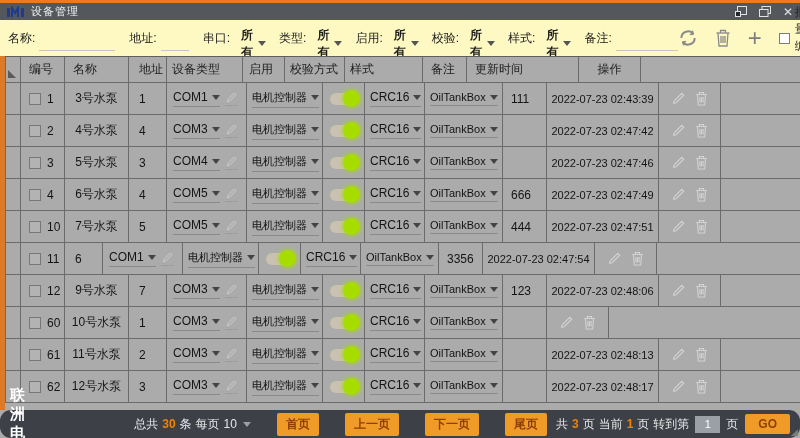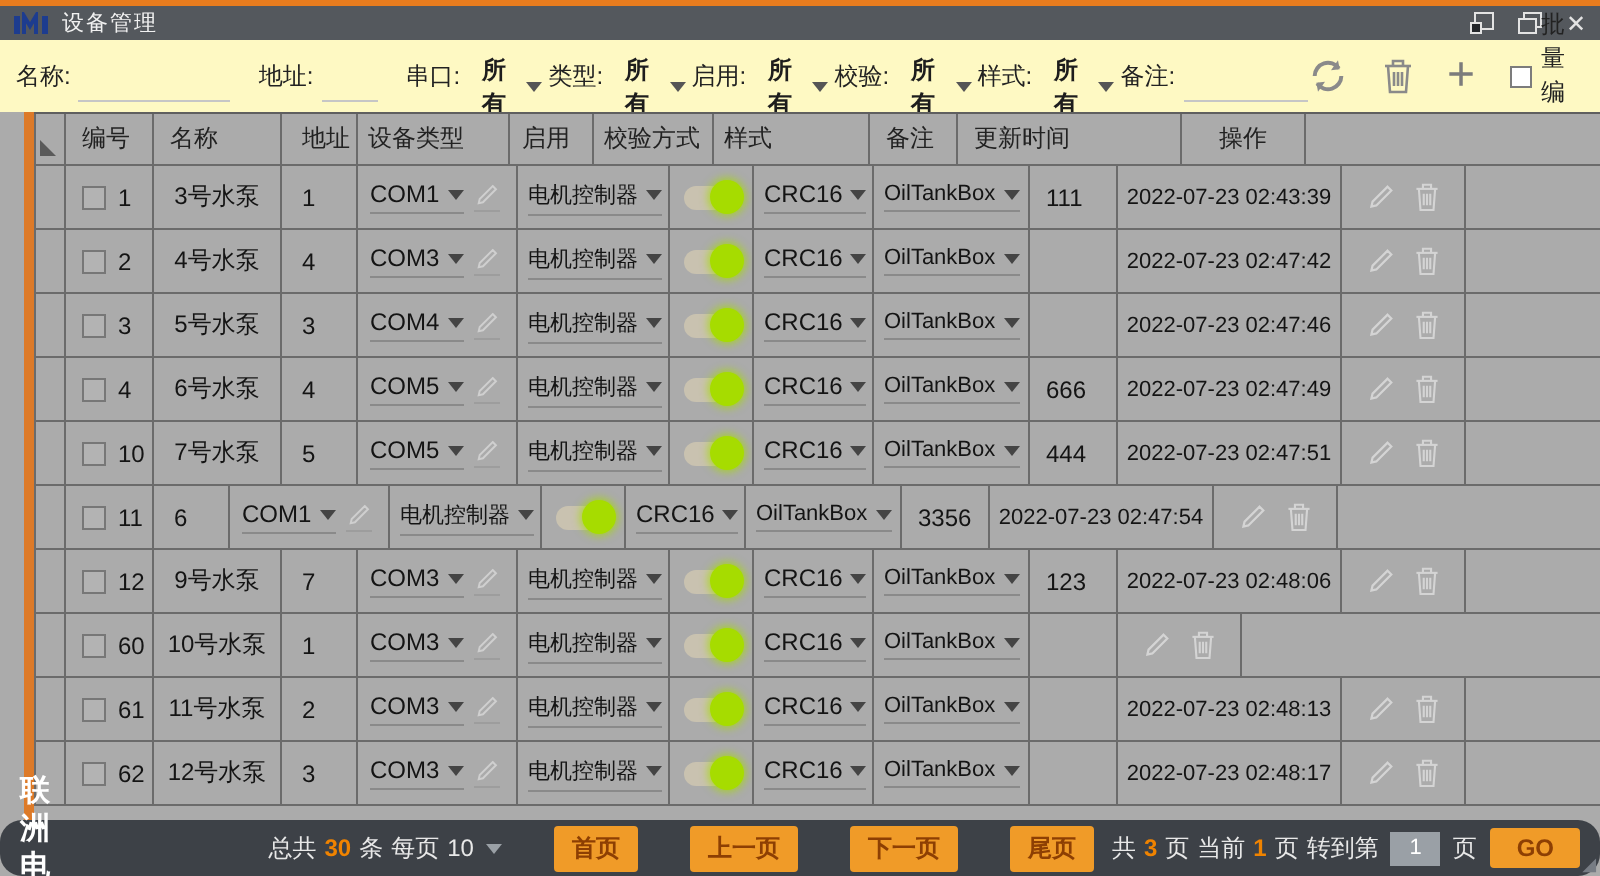--- a/index.html
+++ b/index.html
@@ -15,29 +15,29 @@
   .win-btn { display:flex; align-items:center; cursor:pointer; color:#e3e3e3; }
   .close-x { font-size:12px; line-height:1; color:#e3e3e3; }
 
   
   .filterbar { height:36px; background:#fef9c3; display:flex; align-items:center; padding:0 8px; font-size:12px; color:#222; flex:none; }
   .f-label { white-space:nowrap; }
   .f-input { border:none; outline:none; border-bottom:1px solid #c6c6c6; height:15px; margin:10px 0 0 4px; font:inherit; background:transparent; }
   .in-name { width:76px; } .in-addr { width:28px; } .in-remark { width:62px; }
   .f-select { display:inline-flex; align-items:center; gap:5px; border-bottom:1px solid #9a9a9a; padding:0 3px 2px 3px; margin:14px 0 0 8px; font-weight:bold; color:#1d1d1d; cursor:pointer; }
   .caret { width:0; height:0; border-left:4px solid transparent; border-right:4px solid transparent; border-top:5px solid #555; }
-  .gap14 { margin-left:14px; } .gap10 { }
+  .gap14 { margin-left:14px; } .gap10 { margin-left:10px; }
   .f-tools { margin-left:auto; display:flex; align-items:center; gap:17px; padding-right:4px; }
   .tool { display:flex; align-items:center; cursor:pointer; }
   .plus-glyph { font-size:24px; font-weight:300; color:#7c7c7c; line-height:18px; }
   .batch { display:flex; align-items:center; gap:5px; cursor:pointer; }
   .cb { width:11px; height:11px; border:1px solid #7c7c7c; background:#fff; flex:none; }
 
   
-  .table-area { flex:1; display:flex; background:#ababab; min-height:0;margin-left:12px; }
+  .table-area { flex:1; display:flex; background:#ababab; min-height:0; }
   .orange-strip { width:5px; background:#dd7a28; flex:none; }
   .grid { flex:1; display:flex; flex-direction:column; border-top:1px solid #5f5f5f; min-width:0; }
   .grid-row { display:flex; height:32px; flex:none; }
   .grid-row.hdr { height:26px; }
   .cell { border-right:1px solid #6b6b6b; border-bottom:1px solid #6b6b6b; display:flex; align-items:center; padding:0 6px; font-size:12px; color:#141414; white-space:nowrap; overflow:hidden; background:#ababab; }
   .hdr .cell { color:#222; }
   .c-corner { width:16px; padding:0; border-left:1px solid #6b6b6b; position:relative; }
   .tri { position:absolute; left:2px; bottom:4px; width:0; height:0; border-bottom:8px solid #5a5a5a; border-right:8px solid transparent; }
   .c-id { width:44px; padding-left:8px; }
   .c-name { width:64px; justify-content:center; }

